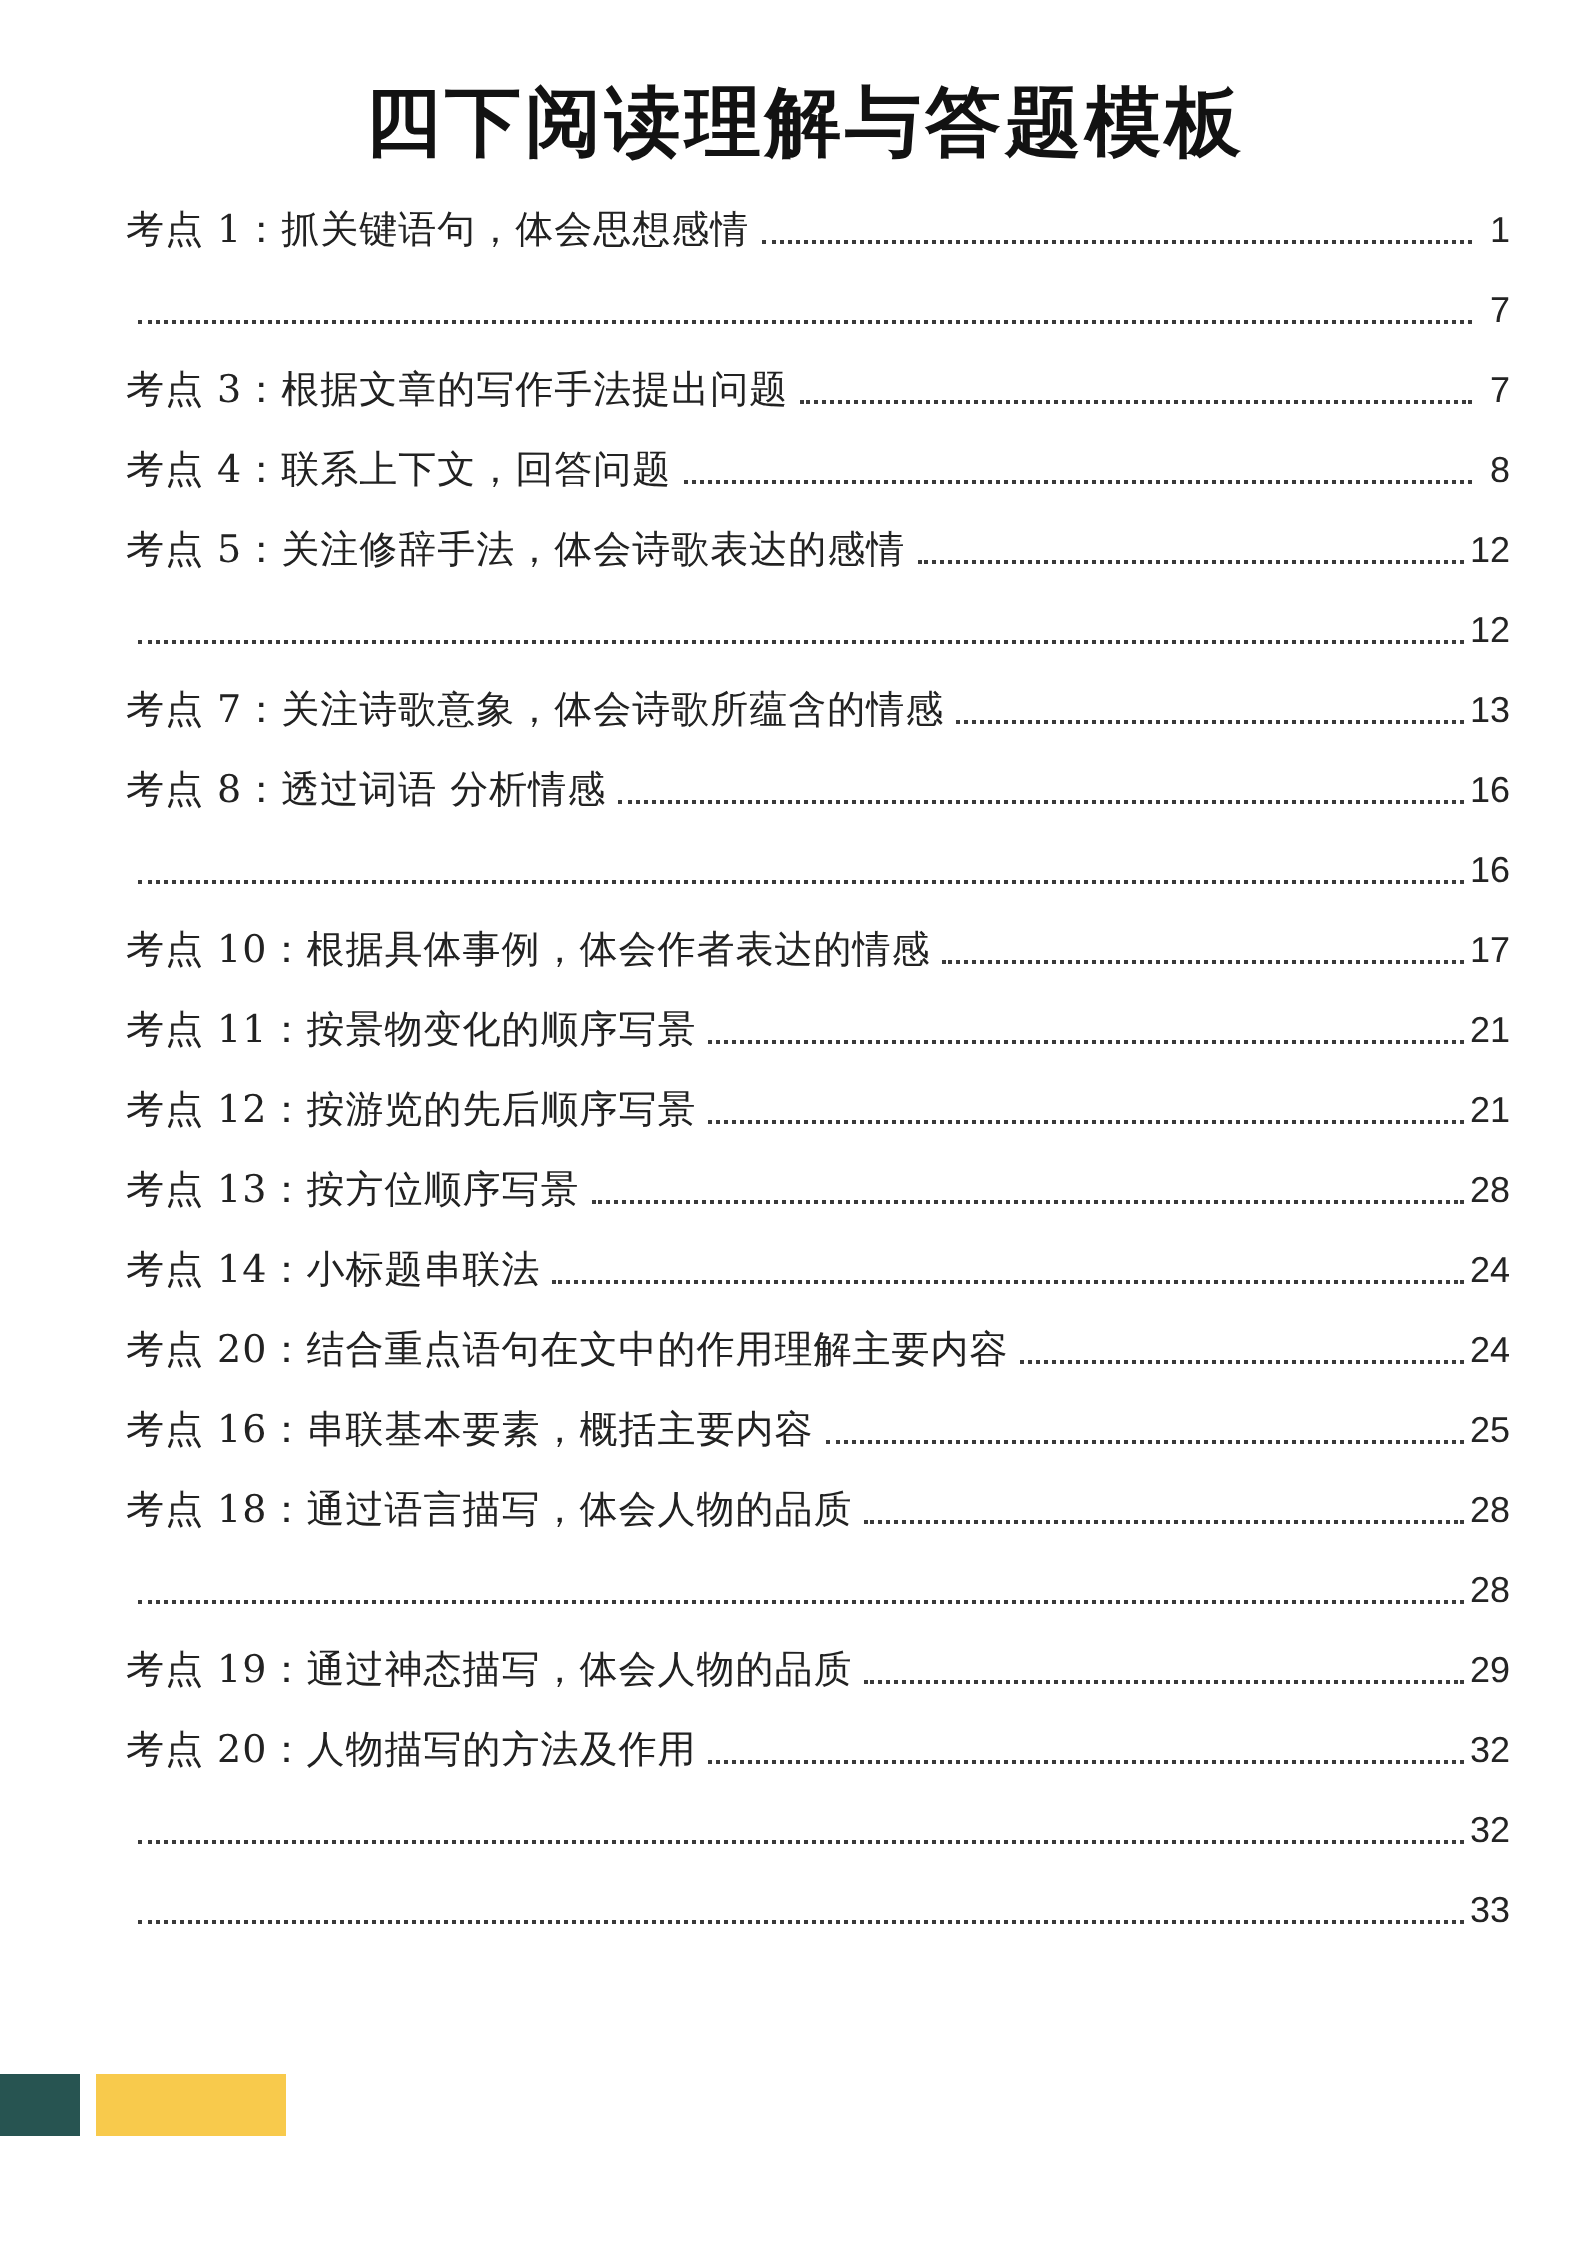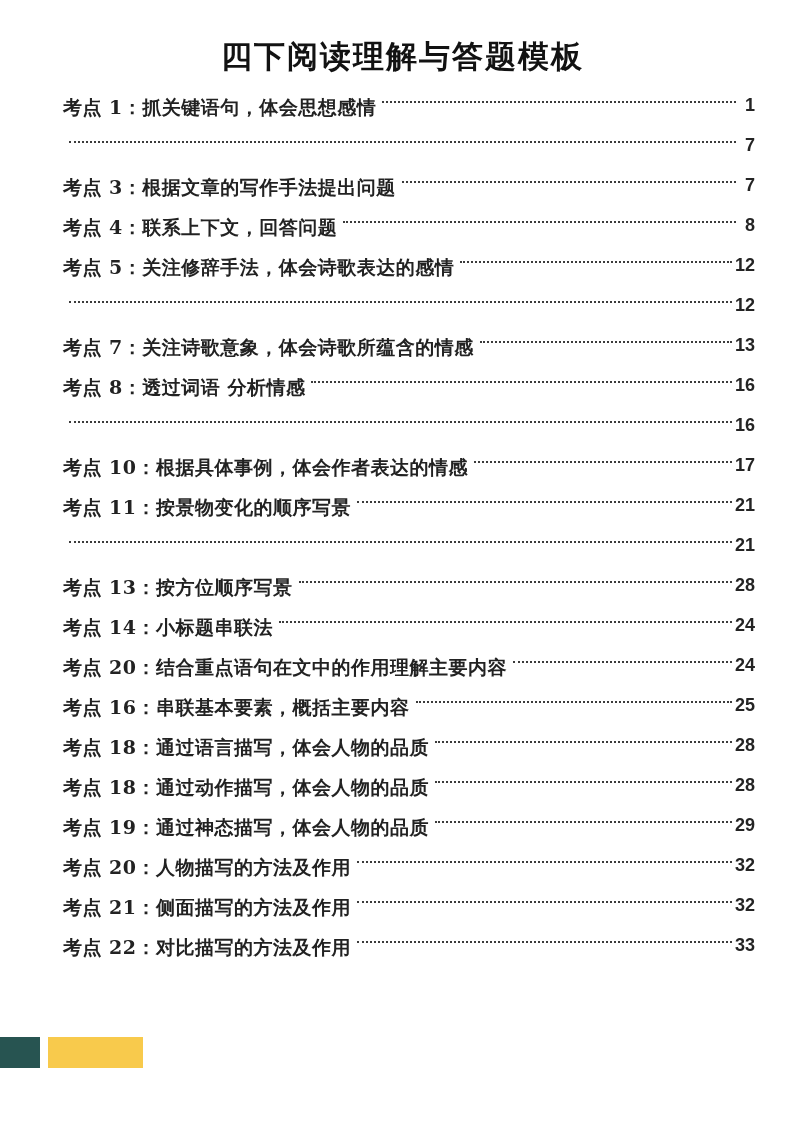--- a/index.html
+++ b/index.html
@@ -15,39 +15,38 @@
     overflow: hidden;
     font-family: "DejaVu Serif", serif;
     color: #1e1e1e;
   }
   .doc-title {
     position: absolute;
     top: 36px;
     left: 12px;
     right: 0;
     text-align: center;
-    font-size: 31px;
+    font-size: 38px;
     font-weight: 700;
     letter-spacing: 2px;
     color: #121212;
   }
   .toc {
     position: absolute;
     top: 95px;
     left: 63px;
     right: 38px;
   }
   .toc-row {
     display: flex;
-    align-items: flex-start;
+    align-items: center;
     height: 40px;
     font-size: 19px;
     color: #222222;
     cursor: pointer;
-    font-weight: bold;
   }
   .toc-label {
     white-space: nowrap;
     letter-spacing: 0.5px;
   }
   .leader {
     flex: 1 1 auto;
     border-bottom: 2px dotted #3b3b3b;
     transform: translateY(6px);
     margin: 0 3px 0 6px;
@@ -141,20 +140,21 @@
         <span class="toc-page">17</span>
       </div>
 
       <div class="toc-row">
         <span class="toc-label">考点 11：按景物变化的顺序写景</span>
         <span class="leader"></span>
         <span class="toc-page">21</span>
       </div>
 
       <div class="toc-row">
+        <span class="toc-label">考点 12：按游览的先后顺序写景</span>
         <span class="leader"></span>
         <span class="toc-page">21</span>
       </div>
 
       <div class="toc-row">
         <span class="toc-label">考点 13：按方位顺序写景</span>
         <span class="leader"></span>
         <span class="toc-page">28</span>
       </div>
 
@@ -176,45 +176,42 @@
         <span class="toc-page">25</span>
       </div>
 
       <div class="toc-row">
         <span class="toc-label">考点 18：通过语言描写，体会人物的品质</span>
         <span class="leader"></span>
         <span class="toc-page">28</span>
       </div>
 
       <div class="toc-row">
-        <span class="toc-label">考点 18：通过动作描写，体会人物的品质</span>
         <span class="leader"></span>
         <span class="toc-page">28</span>
       </div>
 
       <div class="toc-row">
         <span class="toc-label">考点 19：通过神态描写，体会人物的品质</span>
         <span class="leader"></span>
         <span class="toc-page">29</span>
       </div>
 
       <div class="toc-row">
         <span class="toc-label">考点 20：人物描写的方法及作用</span>
         <span class="leader"></span>
         <span class="toc-page">32</span>
       </div>
 
       <div class="toc-row">
-        <span class="toc-label">考点 21：侧面描写的方法及作用</span>
         <span class="leader"></span>
         <span class="toc-page">32</span>
       </div>
 
       <div class="toc-row">
-        <span class="toc-label">考点 22：对比描写的方法及作用</span>
         <span class="leader"></span>
         <span class="toc-page">33</span>
       </div>
     </div>
 
   <div class="bar bar-teal" style="background: rgb(39, 84, 81);"></div>
   <div class="bar bar-yellow" style="background: rgb(248, 202, 76);"></div>
 
 </div>
 

